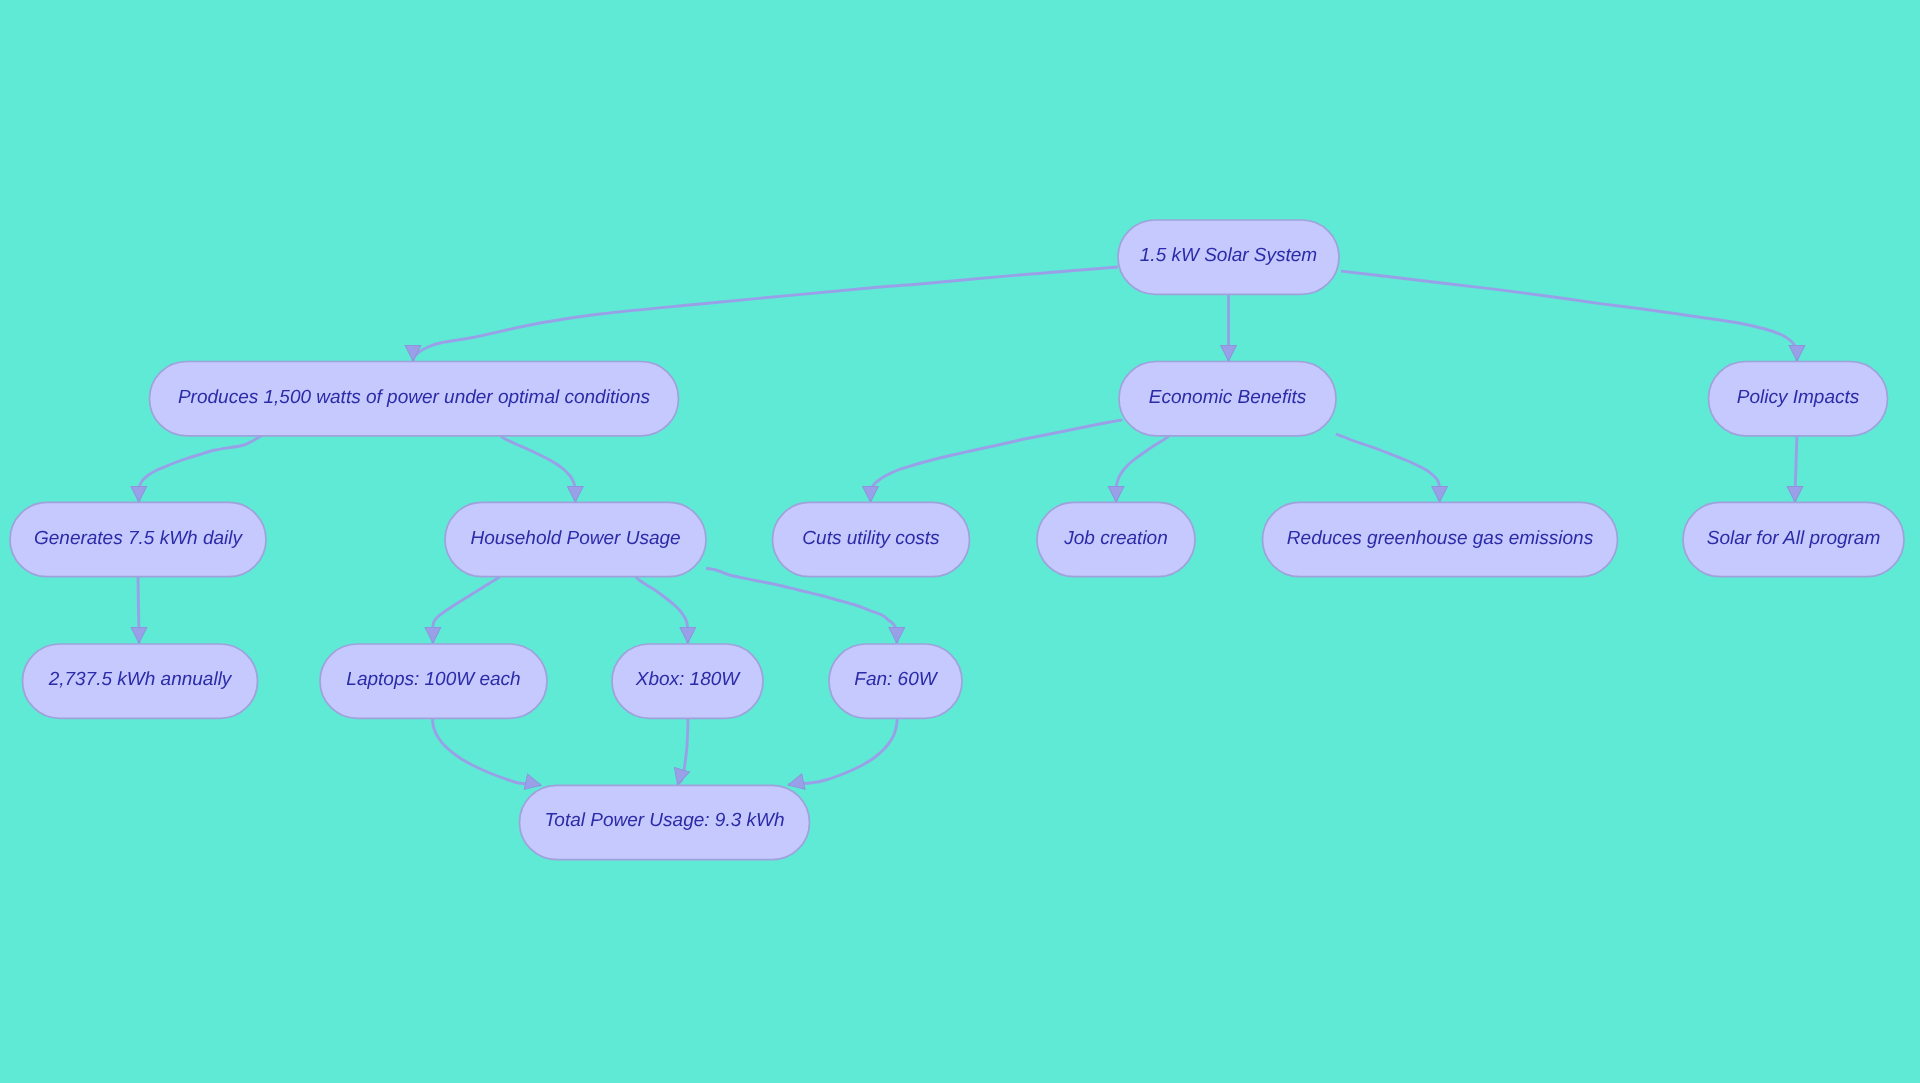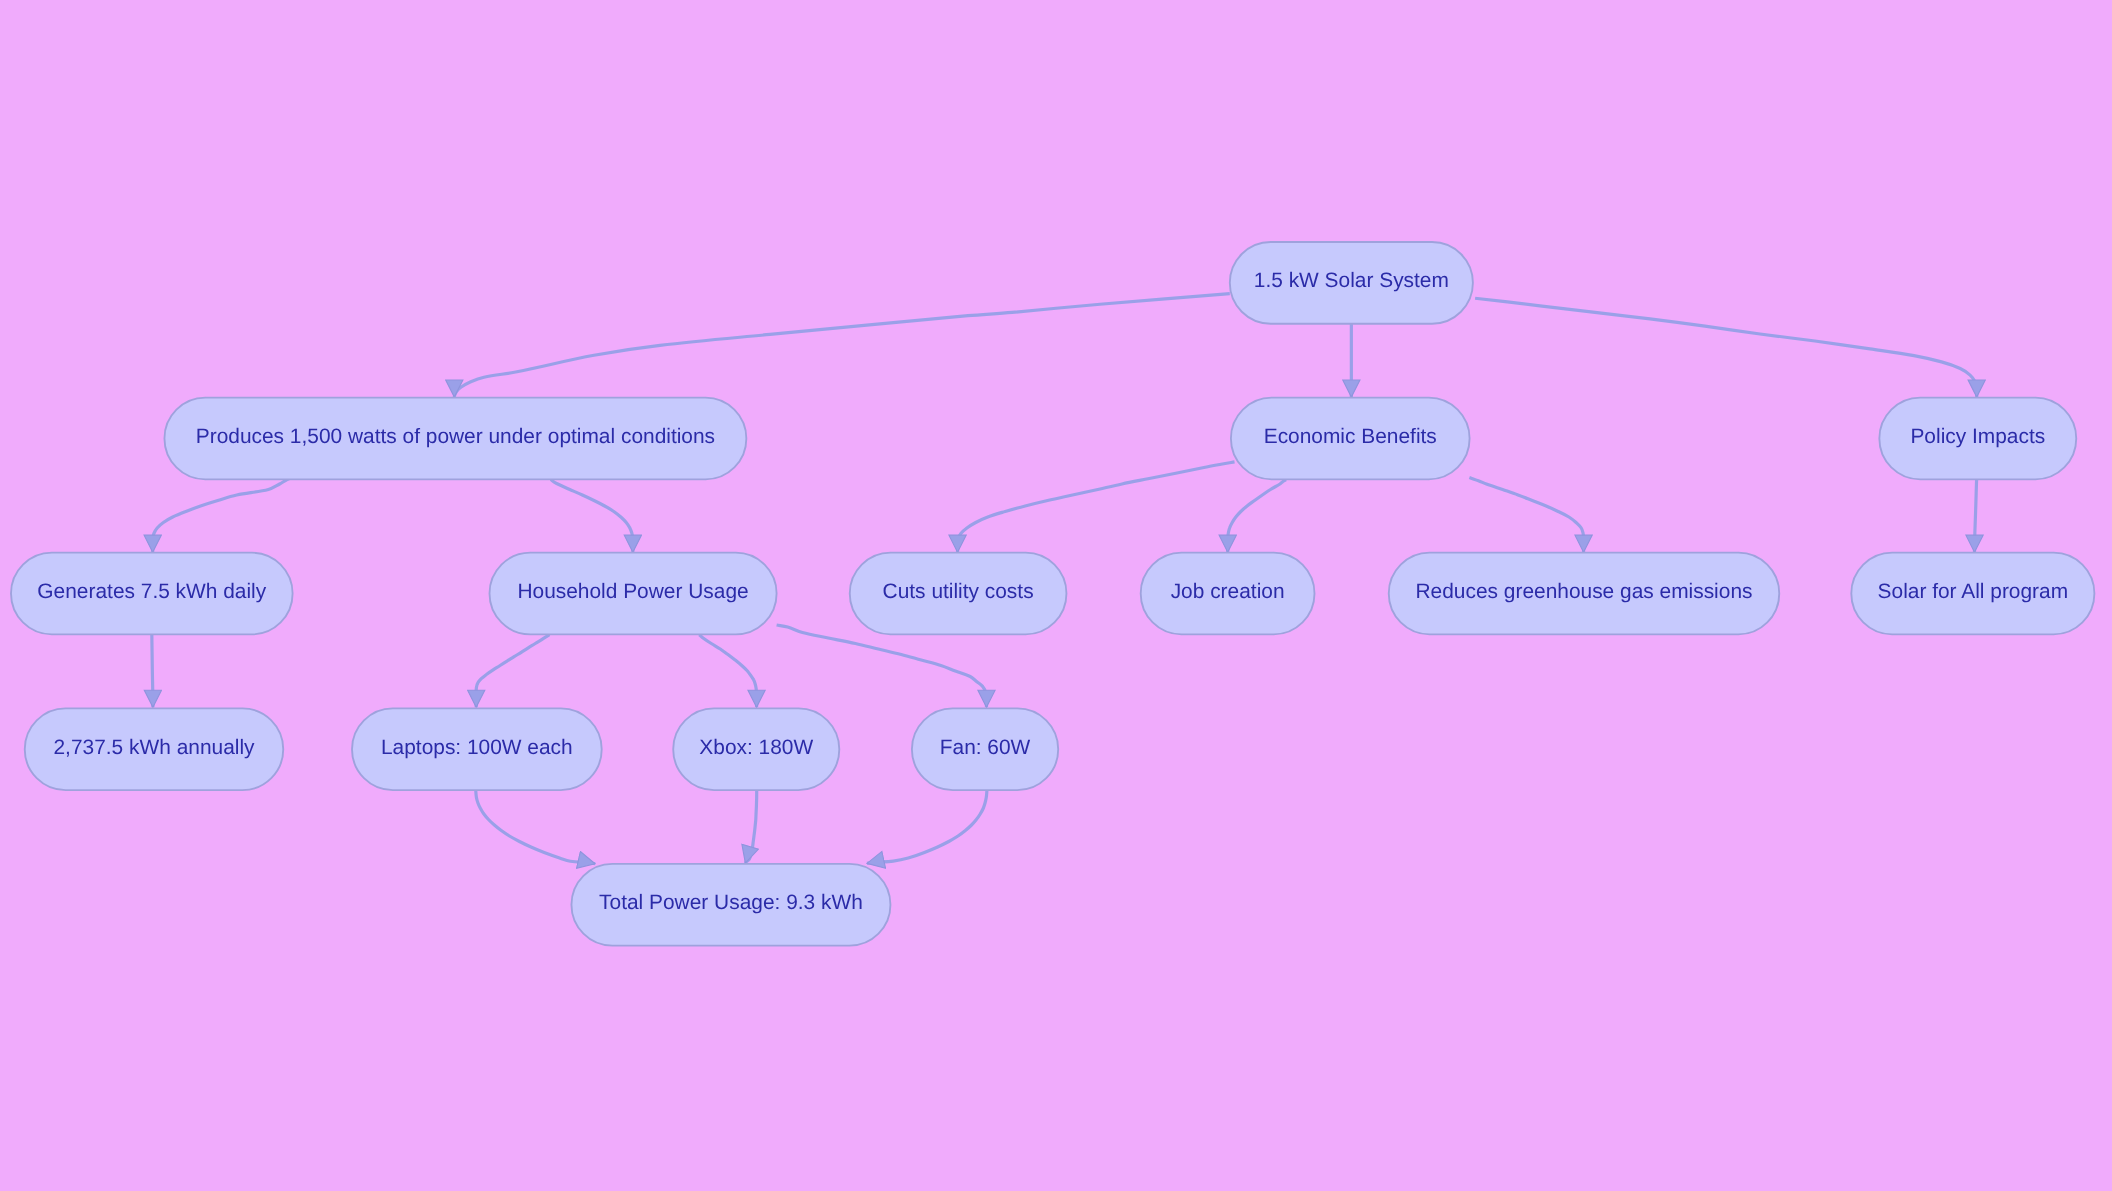--- a/index.html
+++ b/index.html
@@ -21,21 +21,21 @@
     font-size:19px; fill:#2b2ba8;
     text-anchor:middle; dominant-baseline:central;
     text-rendering:geometricPrecision;
     -webkit-font-smoothing:antialiased;
     paint-order:fill;
   }
 </style>
 </head>
 <body style="background: rgb(255, 255, 255);">
 
-<div id="diagram" style="background: #f0abfc;">
+<div id="diagram" style="background: #5eead4; font-style: italic;">
   <svg id="flow" viewBox="0 0 1920 1083" xmlns="http://www.w3.org/2000/svg">
     <defs>
       <marker id="arrowhead" viewBox="0 0 12 12" refX="11.2" refY="6" markerWidth="6.0" markerHeight="6.0" orient="auto" markerUnits="strokeWidth">
         <path d="M0.5,0.6 L11.2,6 L0.5,11.4 Z" fill="#9aa0e8" stroke="#8e94dd" stroke-width="0.7" stroke-linejoin="miter"></path>
       </marker>
     </defs>
     <g id="edge-layer">
         <path class="edge-path" d="M1118.0,267.0 C1077.9,270.3 1040.1,273.2 1000.0,276.6 C972.8,278.9 947.2,281.6 920.0,284.0 C906.4,285.2 893.6,285.8 880.0,287.0 C818.8,292.6 761.2,298.1 700.0,304.0 C666.0,307.3 633.9,310.0 600.0,314.0 C579.5,316.4 560.3,319.3 540.0,323.0 C516.1,327.4 493.9,333.2 470.0,338.0 C459.9,340.0 450.1,340.8 440.0,343.0 C435.8,343.9 432.0,345.3 428.0,347.0 C424.8,348.4 421.9,350.0 419.0,352.0 C417.4,353.1 416.1,354.4 415.0,356.0 C414.0,357.5 413.0,359.2 413.0,361.0" stroke="#9aa0e8" marker-end="url(#arrowhead)"></path>
         <path class="edge-path" d="M1228.5,292.0 C1228.5,301.5 1228.5,310.5 1228.5,320.0 C1228.5,333.9 1228.5,347.1 1228.5,361.0" stroke="#9aa0e8" marker-end="url(#arrowhead)"></path>
         <path class="edge-path" d="M1341.0,271.1 C1361.1,273.4 1379.9,275.6 1400.0,278.0 C1417.0,280.0 1433.0,282.0 1450.0,284.0 C1467.0,286.0 1483.0,287.8 1500.0,289.9 C1517.0,292.0 1533.0,294.2 1550.0,296.5 C1567.0,298.8 1583.0,301.3 1600.0,303.6 C1617.0,305.9 1633.0,307.7 1650.0,310.0 C1667.0,312.3 1683.0,314.7 1700.0,317.2 C1713.6,319.2 1726.5,320.8 1740.0,323.3 C1748.6,324.9 1756.6,326.7 1765.0,329.0 C1770.9,330.6 1776.4,332.4 1782.0,335.0 C1785.3,336.5 1788.3,338.6 1791.0,341.0 C1792.9,342.7 1794.4,344.7 1795.5,347.0 C1796.4,348.9 1796.8,350.9 1797.0,353.0 C1797.3,355.7 1797.0,358.3 1797.0,361.0" stroke="#9aa0e8" marker-end="url(#arrowhead)"></path>

